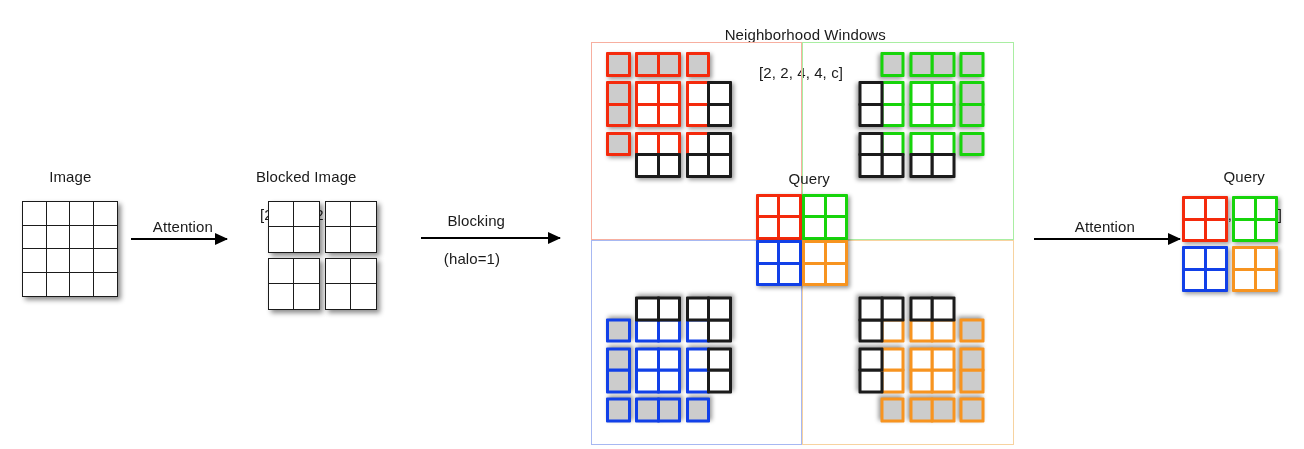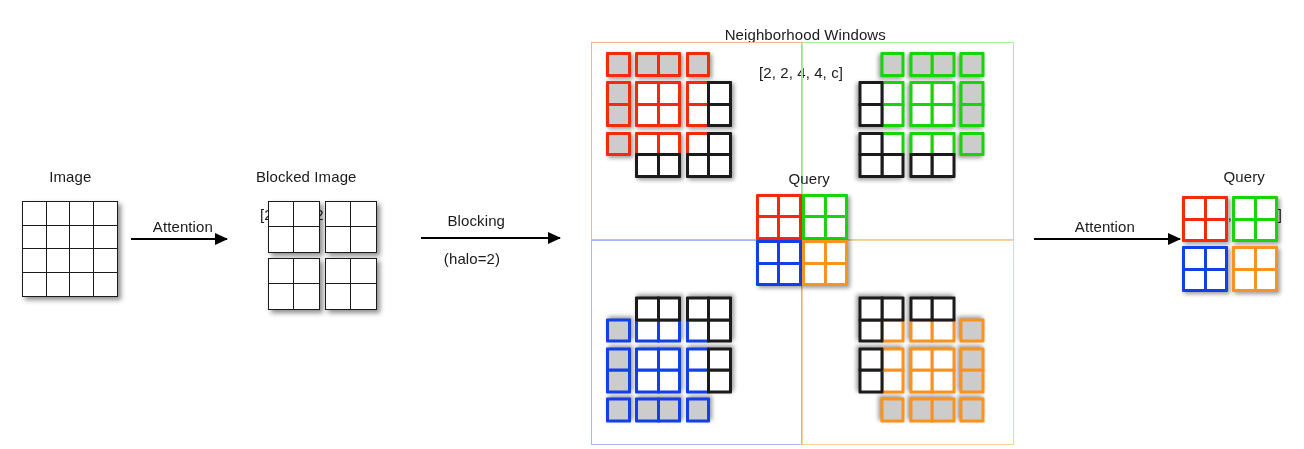--- a/index.html
+++ b/index.html
@@ -96,21 +96,21 @@
     <div class="grp shadow" style="left:57px;top:57px;width:51.6px;height:51.6px;">
       <div class="cell thin" style="left:0px;top:0px;width:26.6px;height:26.6px;"></div>
       <div class="cell thin" style="left:25px;top:0px;width:26.6px;height:26.6px;"></div>
       <div class="cell thin" style="left:0px;top:25px;width:26.6px;height:26.6px;"></div>
       <div class="cell thin" style="left:25px;top:25px;width:26.6px;height:26.6px;"></div>
     </div>
   </div>
 
 <div class="lbl" style="left:414px;top:192px;width:116px;">
   <span>Blocking</span>
-  <span class="l2">(halo=2)</span>
+  <span class="l2">(halo=1)</span>
 </div>
 <div class="arrow" style="left:421px;top:237px;width:139px;"></div>
 
 <div class="lbl" style="left:690px;top:6px;width:222px;">
   <span>Neighborhood Windows</span>
   <span class="l2">[2, 2, 4, 4, c]</span>
 </div>
 
 <div id="neighborhood-area" style="position:absolute;left:0;top:0;width:1304px;height:449px;">
     <div class="quad" style="left:591px;top:42px;width:211px;height:198px;border-color:#F7AFA0;"></div>

